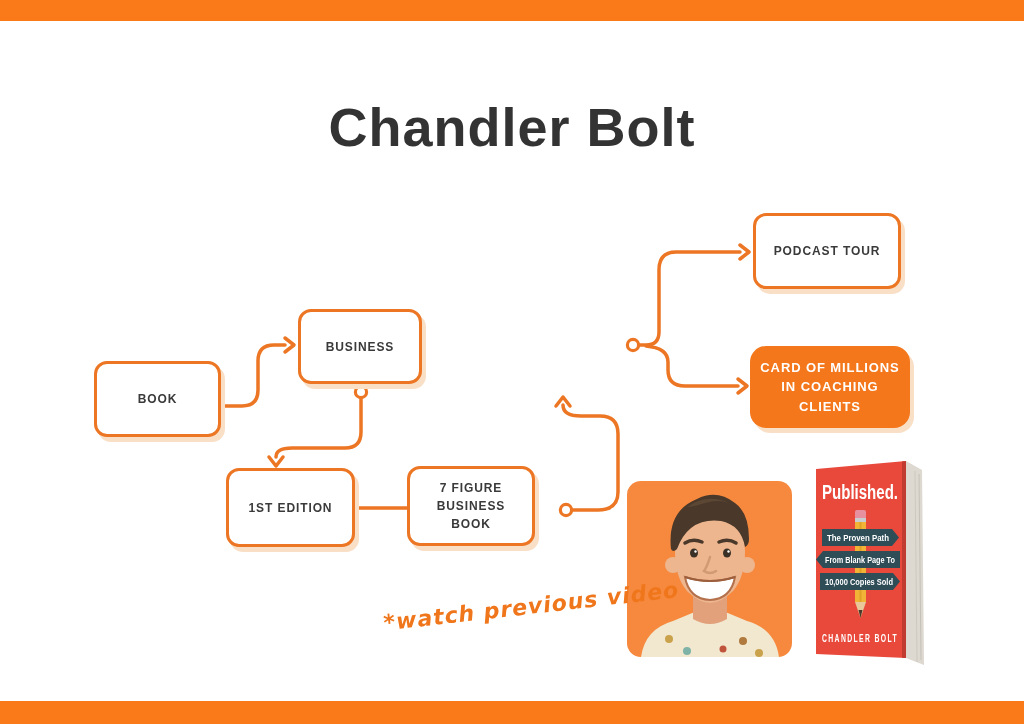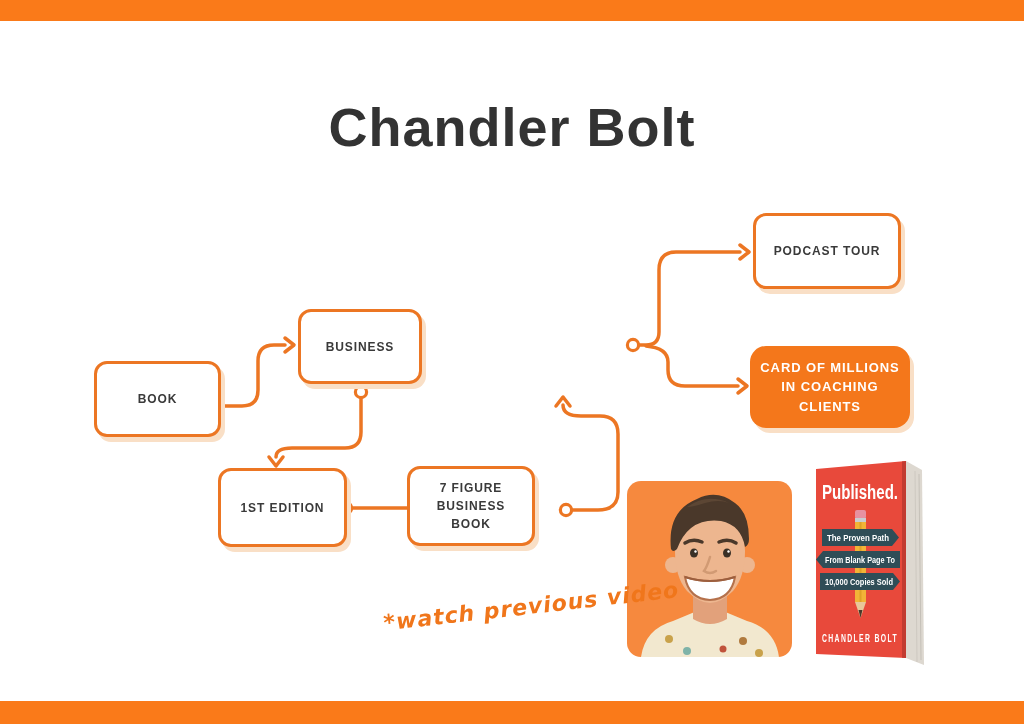--- a/index.html
+++ b/index.html
@@ -20,21 +20,21 @@
     box-shadow:4px 5px 0 #F9DFC6;display:flex;flex-direction:column;align-items:center;
     justify-content:center;z-index:2;font-weight:bold;font-size:12px;letter-spacing:0.9px;
     color:#3A3A3A;text-align:center;line-height:1.5;
   }
   .node.filled{
     background:#F4771B;border:none;color:#ffffff;border-radius:16px;
     box-shadow:4px 5px 0 #F9DFC6;font-size:13px;
   }
   .node-book{left:94px;top:361px;width:121px;height:70px;text-align:center;}
   .node-business{left:298px;top:309px;width:118px;height:69px;}
-  .node-first{left:218px;top:468px;width:123px;height:73px;justify-content:center;}
+  .node-first{left:226px;top:468px;width:123px;height:73px;justify-content:center;}
   .node-seven{left:407px;top:466px;width:122px;height:74px;}
   .node-second{left:497px;top:310px;width:119px;height:71px;}
   .node-podcast{left:753px;top:213px;width:142px;height:70px;}
   .node-tens{left:750px;top:346px;width:160px;height:82px;}
   .photo-wrap{position:absolute;left:627px;top:481px;z-index:2;}
   .book-wrap{position:absolute;left:810px;top:452px;z-index:2;}
   .handwriting{
     position:absolute;left:383px;top:597px;width:240px;z-index:3;
     color:#F0761B;font-size:22px;font-weight:bold;font-style:italic;
     font-family:"DejaVu Sans",sans-serif;letter-spacing:1px;

